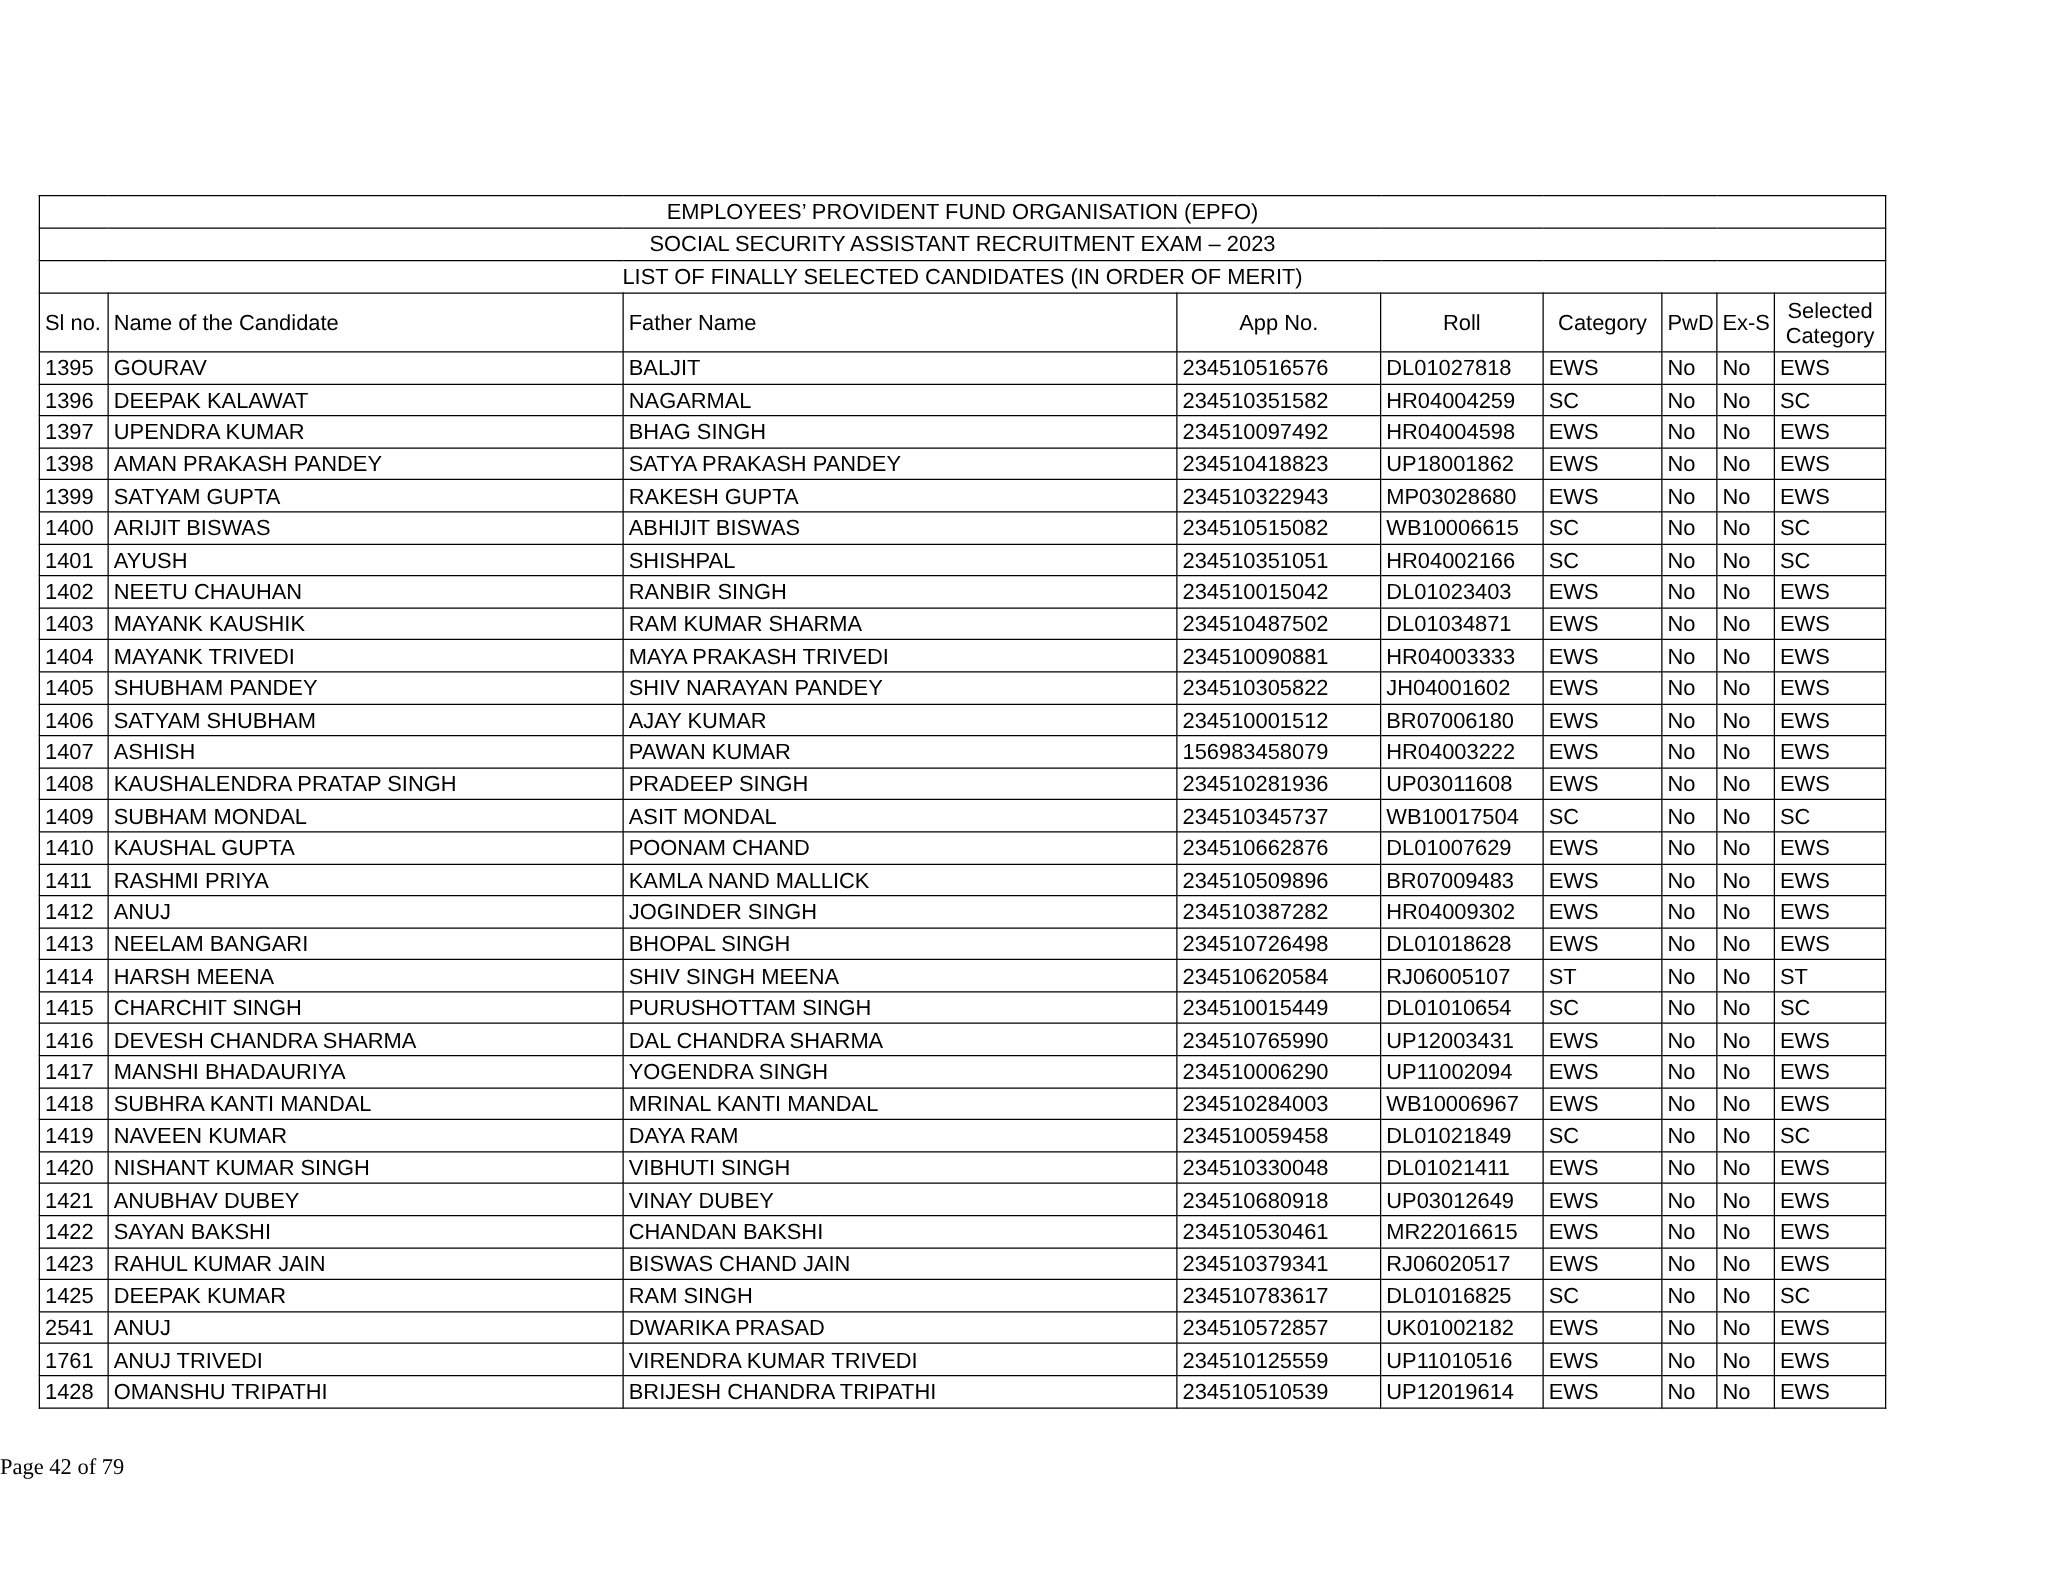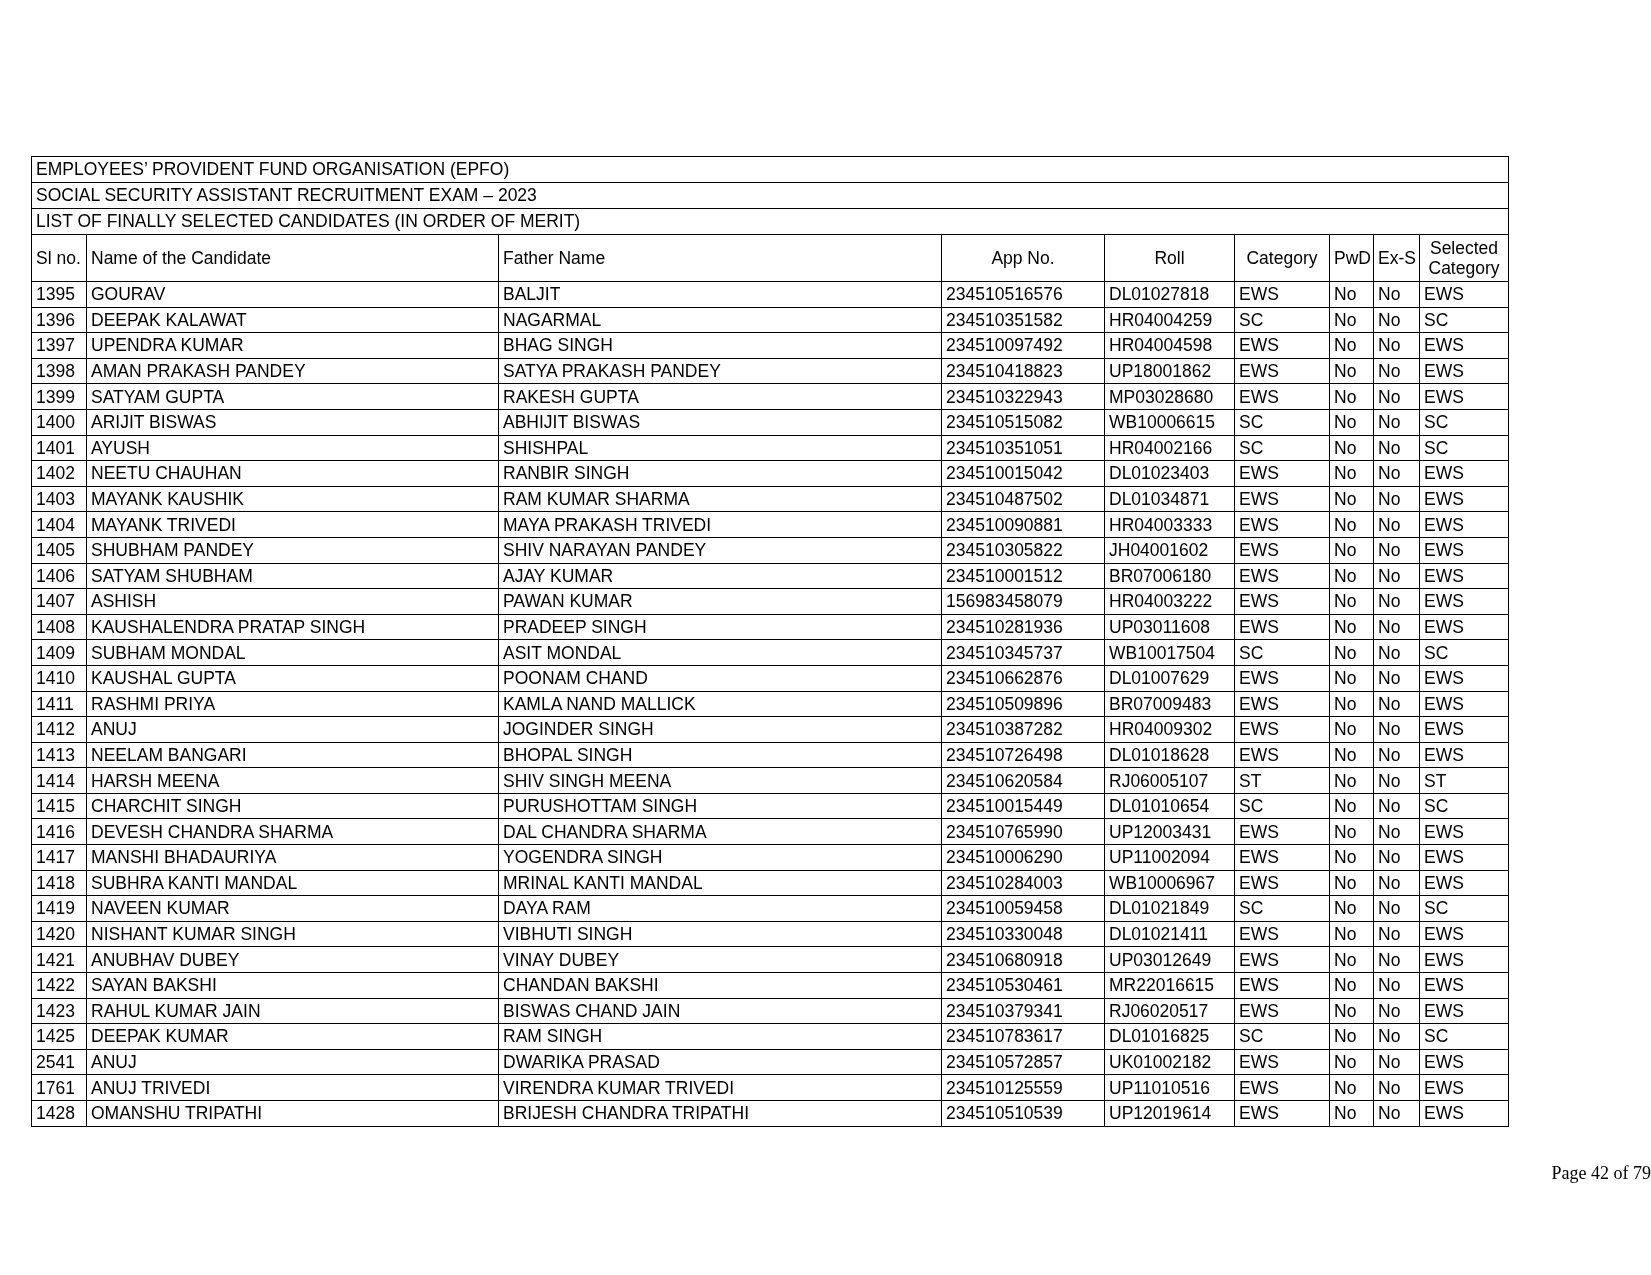--- a/index.html
+++ b/index.html
@@ -39,20 +39,21 @@
     padding: 0 4px;
     font-weight: normal;
     text-align: left;
     vertical-align: middle;
     white-space: nowrap;
     overflow: hidden;
     line-height: 1.15;
   }
   
   tr.title-row td {
+    text-align: center;
     height: 25px;
     font-size: 17.5px;
   }
   
   tr.head-row td {
     height: 46px;
     font-size: 17.5px;
     vertical-align: middle;
   }
   tr.head-row td.c-app,
@@ -84,21 +85,21 @@
   td.c-cat  { width: 95px; text-align: left; }
   td.c-pwd  { width: 44px; text-align: left; }
   td.c-exs  { width: 46px; text-align: left; }
   td.c-selcat { width: 89px; text-align: left; }
 
   .footer {
     position: absolute;
     left: 0;
     top: 1163px;
     width: 1651px;
-    text-align: right;
+    text-align: left;
     font-size: 18px;
     font-family: "Liberation Serif", serif;
   }
 </style>
 </head>
 <body>
 
 <div class="page">
 
   <div class="table-wrap">

